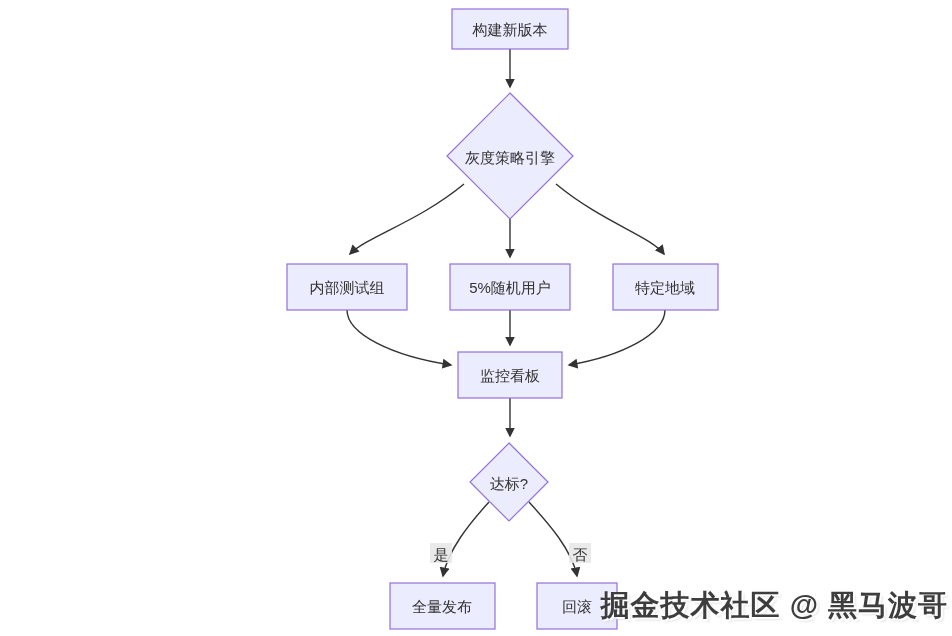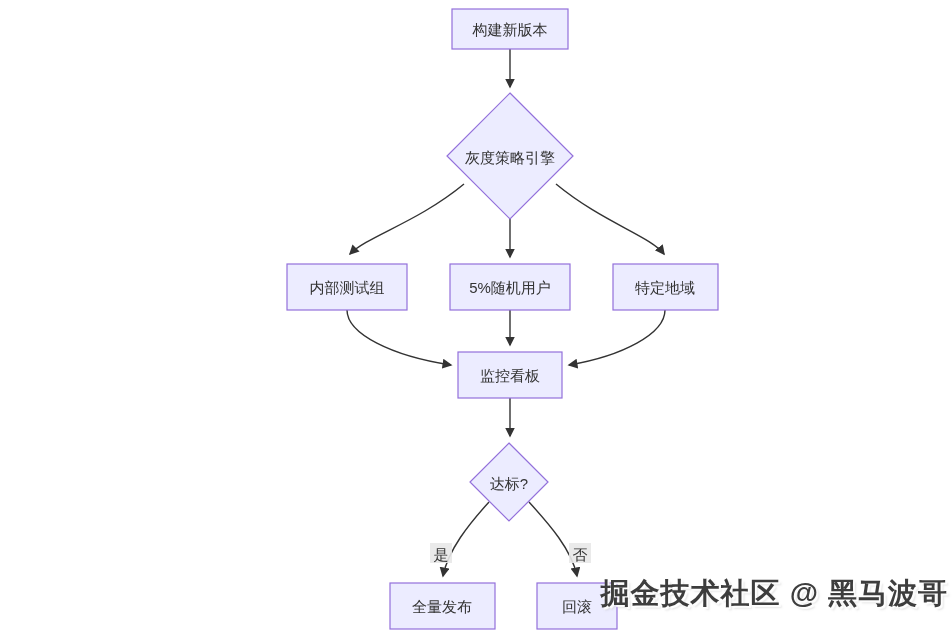--- a/index.html
+++ b/index.html
@@ -39,21 +39,21 @@
   }
   .edge-label {
     fill: #333333;
     font-size: 15px;
     font-family: "Liberation Sans", "DejaVu Sans", sans-serif;
     text-anchor: middle;
     dominant-baseline: central;
   }
   .watermark {
     position: absolute;
-    top: 574px;
+    top: 586px;
     right: 4px;
     font-size: 29px;
     font-weight: bold;
     letter-spacing: 1px;
     color: #3d3d3d;
     text-shadow: 2px 2px 1px rgba(255,255,255,0.95), 3px 3px 2px rgba(180,180,180,0.35);
     white-space: nowrap;
   }
 </style>
 </head>

